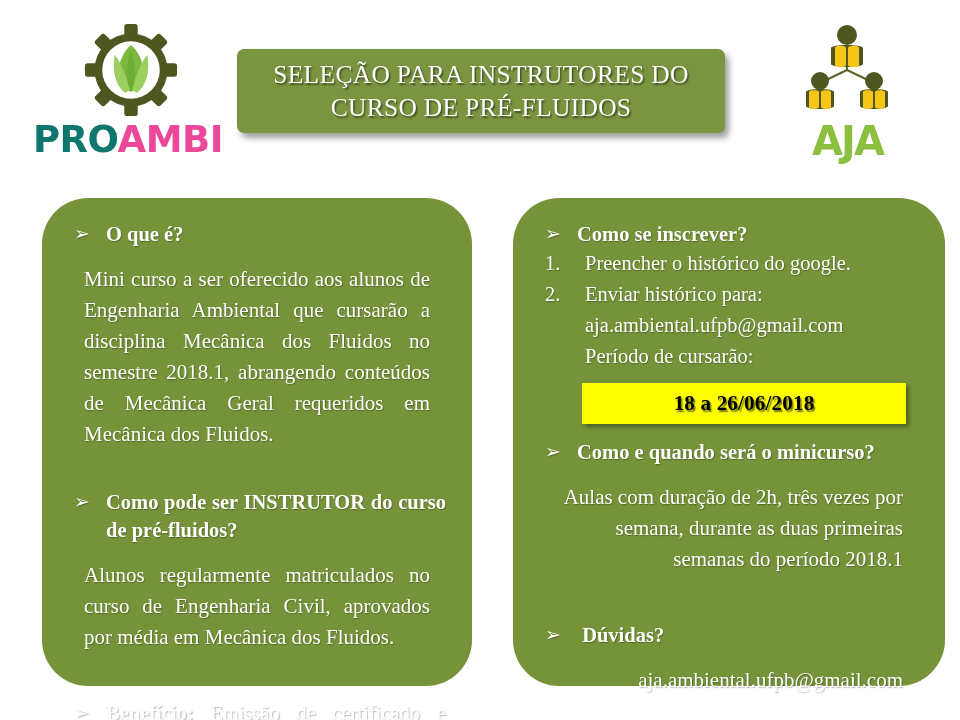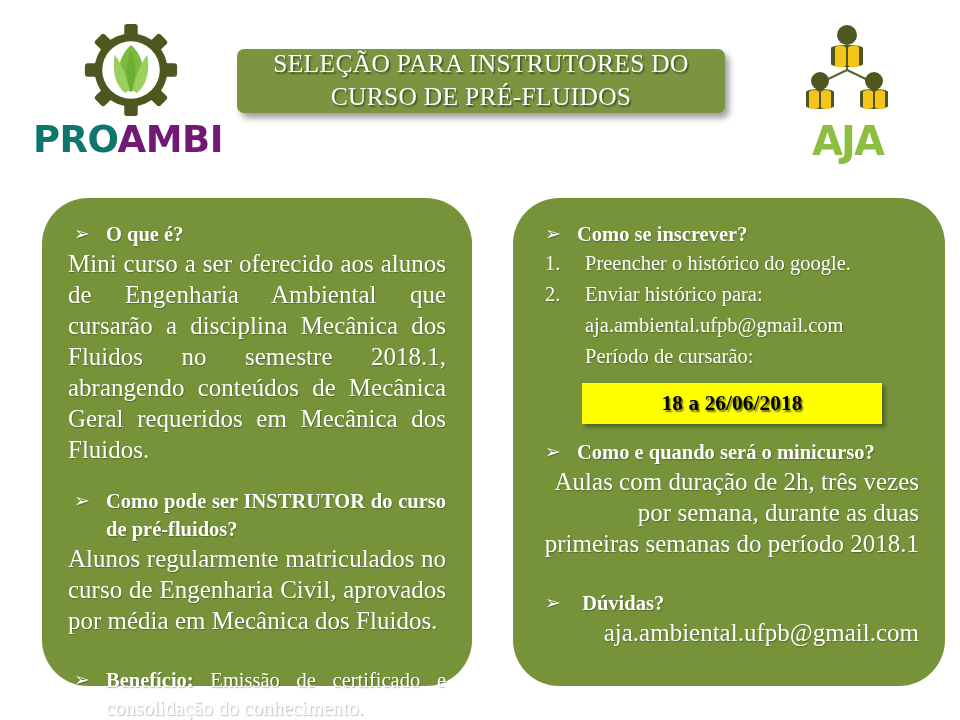--- a/index.html
+++ b/index.html
@@ -39,32 +39,32 @@
     width: 200px;
     text-align: center;
     font-family: "DejaVu Sans", sans-serif;
     font-weight: bold;
     font-size: 37px;
     letter-spacing: -0.5px;
     line-height: 44px;
     white-space: nowrap;
   }
   .wm-pro { color: #0f766e; }
-  .wm-ambi { color: #701a75; }
+  .wm-ambi { color: #ec4899; }
 
   
   #title-banner {
     position: absolute;
     left: 237px; top: 49px;
-    width: 488px; height: 64px;
+    width: 488px; height: 84px;
     background: #7a9440;
     border-radius: 7px;
     box-shadow: 4px 5px 6px rgba(0,0,0,0.38);
     display: flex;
-    align-items: flex-end;
+    align-items: center;
     justify-content: center;
     box-sizing: border-box;
     padding: 0 10px;
   }
   #title-banner-text {
     color: #ffffff;
     font-family: "Liberation Serif", serif;
     font-size: 25.5px;
     line-height: 33px;
     text-align: center;
@@ -128,25 +128,25 @@
   .heading-line.nojust { text-align: left; }
   .heading-line .arrow-bullet {
     position: absolute;
     left: 6px; top: 0;
     font-weight: normal;
     font-size: 19px;
   }
   .heading-line .reg { font-weight: normal; }
 
   .body-par {
-    font-size: 25px;
+    font-size: 21px;
     line-height: 31px;
     text-align: justify;
     text-justify: inter-word;
-    margin: 0;
+    margin: 16px;
     text-shadow: 0.8px 0.8px 1.2px rgba(0,0,0,0.30);
   }
   .body-par.left { text-align: right; }
   .body-par.indent { padding-left: 38px; }
 
   
   .num-item {
     position: relative;
     padding-left: 46px;
     font-size: 20.5px;
@@ -169,21 +169,21 @@
     text-shadow: 0.8px 0.8px 1.2px rgba(0,0,0,0.30);
   }
 
   .gap-sm { height: 14px; }
   .gap-md { height: 22px; }
   .gap-lg { height: 30px; }
 
   
   #date-highlight {
     margin: 11px 0 0 43px;
-    width: 300px; height: 41px;
+    width: 324px; height: 41px;
     background: #ffff00;
     display: flex;
     align-items: center;
     justify-content: center;
     box-shadow: 3px 3px 4px rgba(0,0,0,0.35);
   }
   #date-highlight-text {
     color: #000000;
     font-weight: bold;
     font-size: 21px;

